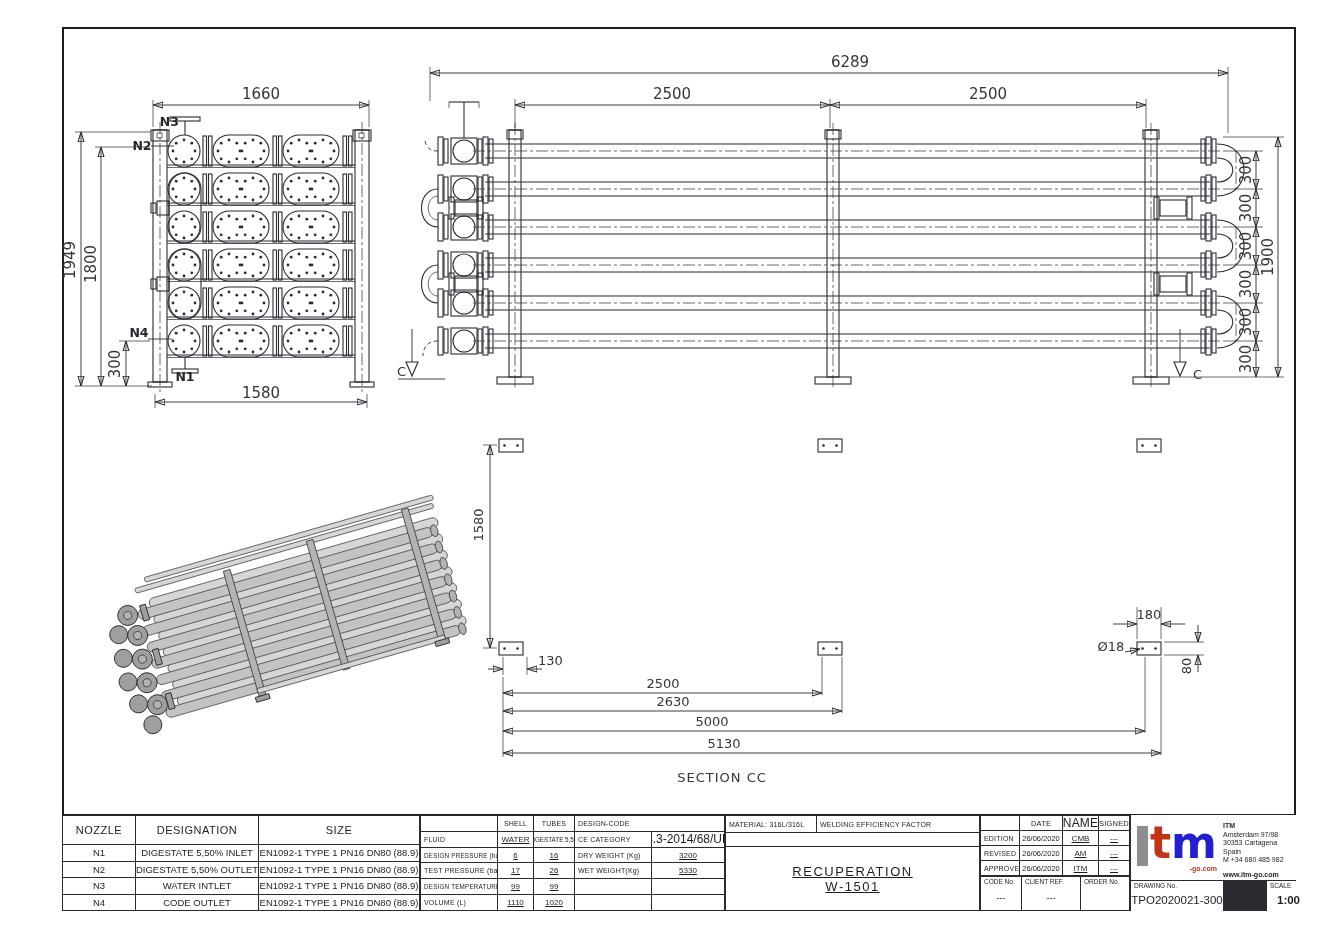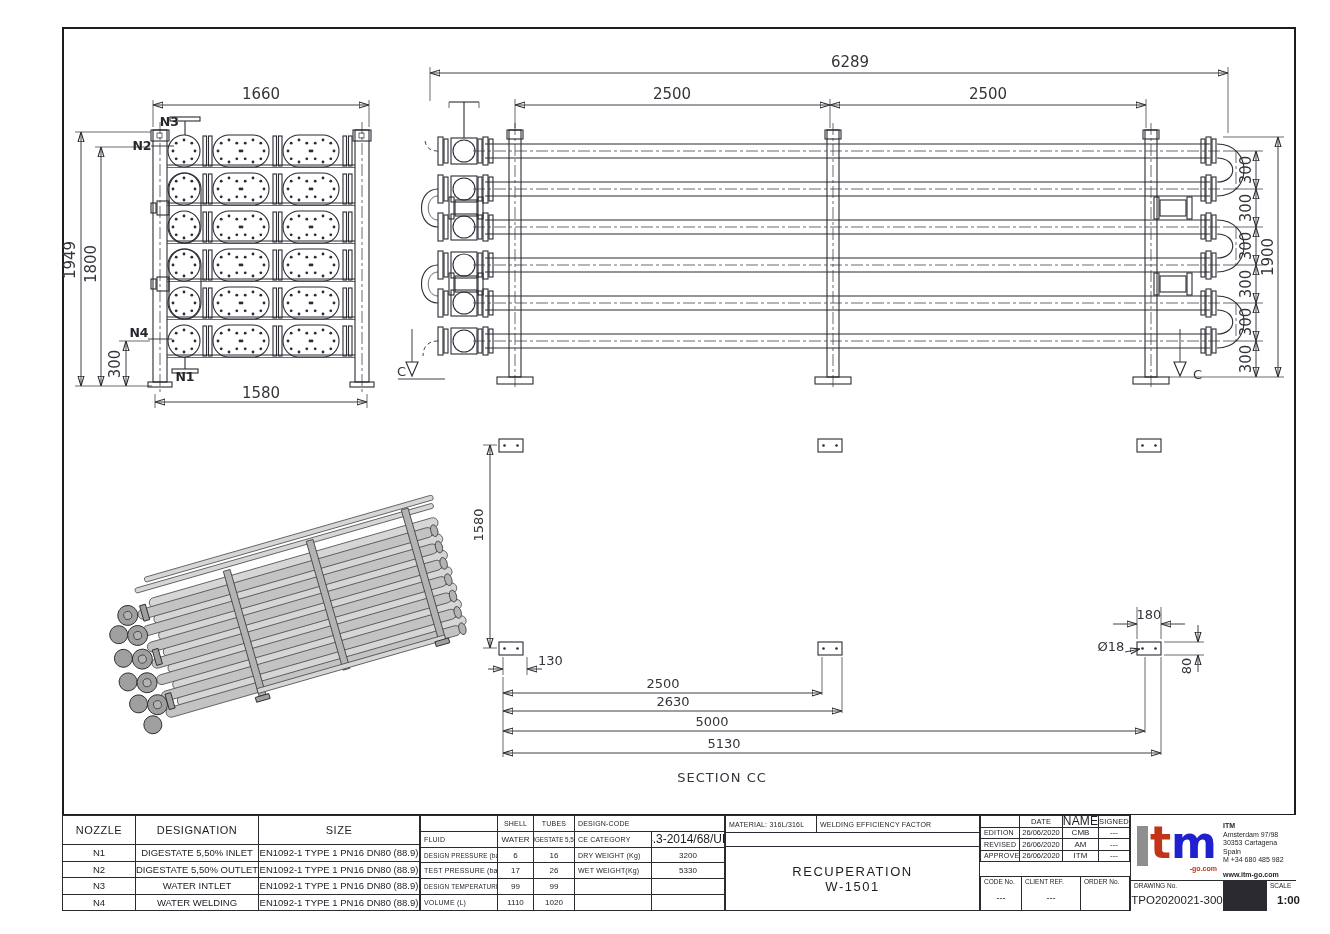--- a/index.html
+++ b/index.html
@@ -26,21 +26,21 @@
   .view{position:absolute;}
   
   #titleblock{position:absolute;left:62px;top:814px;width:1234px;height:96px;
      border-top:1.5px solid #1c1c22;box-sizing:border-box;background:#fff;font-family:"Liberation Sans",sans-serif;}
   .tbl{position:absolute;top:0;height:96px;display:grid;background:#2a2a30;gap:1px;box-sizing:border-box;}
   .tbl>div{background:#fff;display:flex;align-items:center;justify-content:center;overflow:hidden;white-space:nowrap;}
   .hd{font-size:11px;letter-spacing:.5px;}
   .cell{font-size:9.5px;}
   .lab{justify-content:flex-start !important;padding-left:3px;font-size:7px;letter-spacing:.2px;}
   .lab2{font-size:6.3px;}
-  .sm{font-size:8px;}
+  .sm{font-size:8px;text-decoration:underline;}
   .stack{flex-direction:column;align-items:stretch !important;justify-content:flex-start !important;}
   .stack .k{font-size:6.5px;padding:1px 0 0 3px;text-align:left;}
   .stack .v{flex:1;display:flex;align-items:center;justify-content:center;font-size:9px;}
   #center-title{letter-spacing:1.5px;font-size:13px;line-height:15px;text-align:center;}
   
   #logo-box{display:flex;align-items:center;}
   #logo{position:relative;width:92px;height:64px;display:flex;align-items:flex-start;justify-content:center;padding-top:8px;box-sizing:border-box;}
   .logo-i{display:inline-block;width:11px;height:40px;background:#8e8e8e;margin-right:2px;margin-top:2px;}
   .logo-t{font:bold 44px "DejaVu Sans",sans-serif;color:#c23418;line-height:38px;}
   .logo-m{font:bold 44px "DejaVu Sans",sans-serif;color:#2020cf;line-height:38px;}
@@ -401,21 +401,21 @@
       <div class="cell">N1</div>
       <div class="cell">DIGESTATE 5,50% INLET</div>
       <div class="cell">EN1092-1 TYPE 1 PN16 DN80 (88.9)</div>
       <div class="cell">N2</div>
       <div class="cell">DIGESTATE 5,50% OUTLET</div>
       <div class="cell">EN1092-1 TYPE 1 PN16 DN80 (88.9)</div>
       <div class="cell">N3</div>
       <div class="cell">WATER INTLET</div>
       <div class="cell">EN1092-1 TYPE 1 PN16 DN80 (88.9)</div>
       <div class="cell">N4</div>
-      <div class="cell">WATER WELDING</div>
+      <div class="cell">CODE OUTLET</div>
       <div class="cell">EN1092-1 TYPE 1 PN16 DN80 (88.9)</div>
     </div>
 
     <div class="tbl" style="left:358px;width:305px;grid-template-columns:76px 35px 40px 76px 1fr;grid-template-rows:repeat(6,1fr);border:1px solid #2a2a30;">
       <div class="lab"></div>
       <div class="lab" style="justify-content:center !important;padding-left:0;">SHELL</div>
       <div class="lab" style="justify-content:center !important;padding-left:0;">TUBES</div>
       <div class="lab" style="grid-column:span 2;">DESIGN-CODE</div>
 
       <div class="lab">FLUID</div>
@@ -446,30 +446,30 @@
       <div class="cell sm">1110</div>
       <div class="cell sm">1020</div>
       <div class="lab"></div>
       <div class="cell"></div>
     </div>
 
     <div class="tbl" style="left:663px;width:255px;grid-template-columns:90px 1fr;grid-template-rows:16px 13px 1fr;border:1px solid #2a2a30;">
       <div class="lab">MATERIAL: 316L/316L</div>
       <div class="lab">WELDING EFFICIENCY FACTOR</div>
       <div style="grid-column:1/3;"></div>
-      <div style="grid-column:1/3;">
+      <div style="grid-column:1/3;text-decoration:underline;">
         <div id="center-title">
           <div>RECUPERATION</div>
           <div>W-1501</div>
         </div>
       </div>
     </div>
 
     <div style="position:absolute;left:918px;top:0;width:150px;height:96px;">
-      <div class="tbl" style="left:0;width:150px;height:47px;grid-template-columns:38px 42px 35px 1fr;grid-template-rows:repeat(4,1fr);border:1px solid #2a2a30;">
+      <div class="tbl" style="left:0;width:150px;height:61px;grid-template-columns:38px 42px 35px 1fr;grid-template-rows:repeat(4,1fr);border:1px solid #2a2a30;">
         <div class="lab"></div>
         <div class="lab" style="justify-content:center !important;padding-left:0;font-size:7.5px;">DATE</div>
         <div class="lab" style="justify-content:center !important;padding-left:0;font-size:12px;">NAME</div>
         <div class="lab" style="justify-content:center !important;padding-left:0;font-size:7.5px;">SIGNED</div>
 
         <div class="lab">EDITION</div>
         <div class="cell" style="font-size:7.5px;">26/06/2020</div>
         <div class="cell sm">CMB</div>
         <div class="cell sm">---</div>
 

